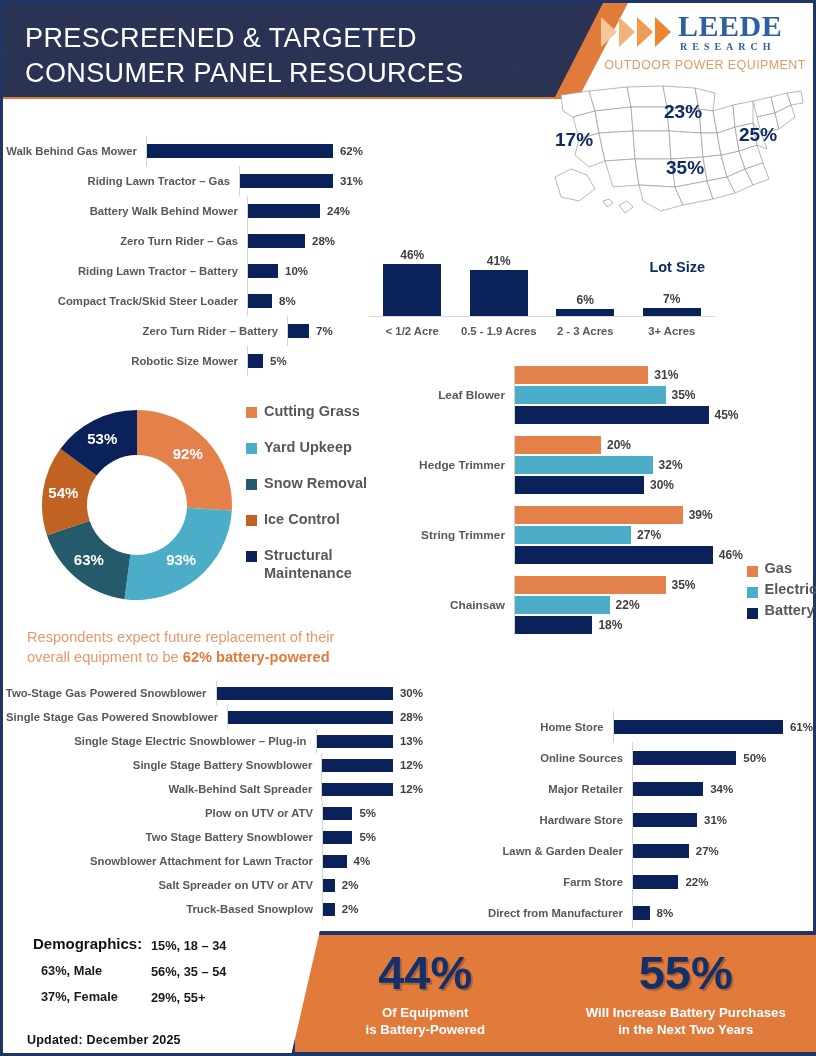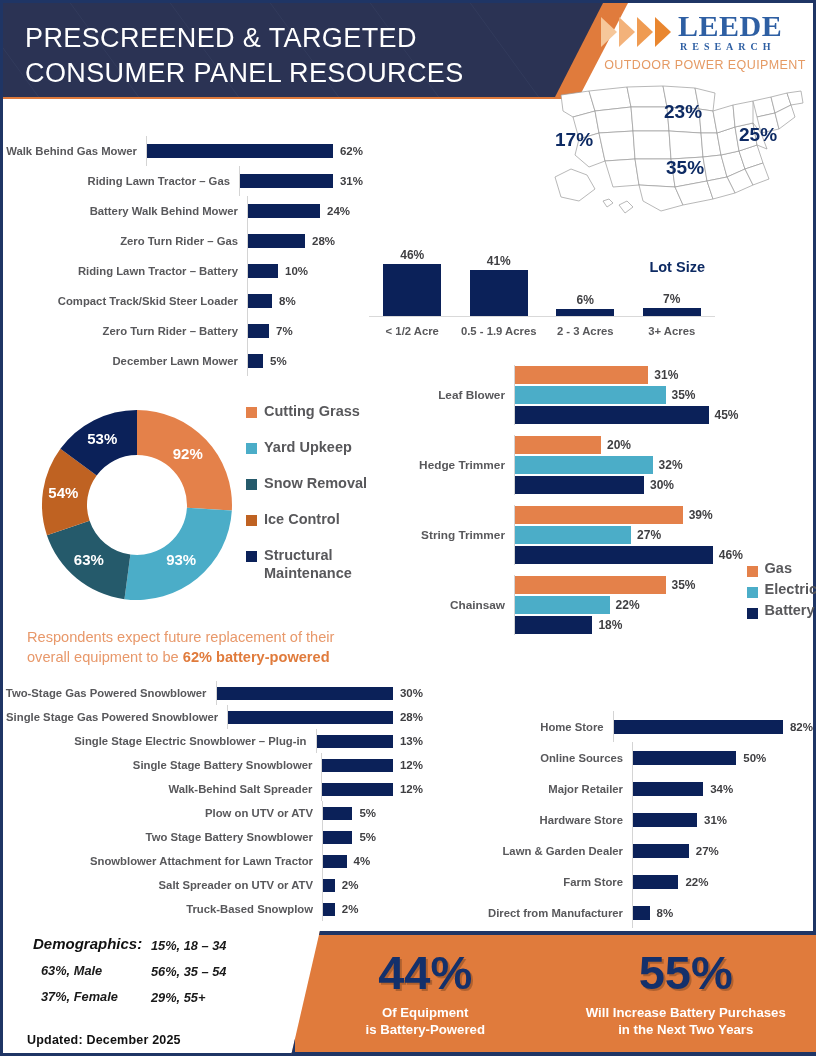--- a/index.html
+++ b/index.html
@@ -98,21 +98,21 @@
   .grp-legend .legend-tx{font-size:14.5px;}
 
   
   .callout{position:absolute;left:24px;top:624px;width:440px;
     font-size:14.6px;line-height:1.38;color:#E8986A;}
   .callout b{color:#E07B3C;font-weight:700;}
 
   
   .demo{position:absolute;left:30px;top:932px;width:260px;font-size:12.8px;font-weight:700;color:#1a1a1a;}
   .demo-title{font-size:15px;font-weight:700;color:#111;}
-  .demo-grid{display:flex;font-style:italic;}
+  .demo-grid{display:flex;}
   .demo-c1{width:118px;}
   .demo-c2{width:130px;}
   .demo-line{margin-top:11px;white-space:nowrap;}
   .updated{position:absolute;left:24px;top:1030px;font-size:12.5px;font-weight:700;color:#111;letter-spacing:.2px;}
 
   .stats-band{
     position:absolute;left:288px;top:928px;width:525px;height:125px;
     background:#E07B3C;border:4px solid #1F3565;border-right:none;box-sizing:border-box;
     clip-path:polygon(5.5% 0, 100% 0, 100% 100%, 0 100%);
     display:flex;align-items:center;z-index:4;
@@ -252,28 +252,28 @@
         </div>
       </div>
       <div class="hbar-row" style="height: 30px;">
         <div class="hbar-label" style="width: 235px;">Compact Track/Skid Steer Loader</div>
         <div class="hbar-track">
           <div class="hbar-fill" style="width: 24px; background: rgb(11, 33, 89); height: 14px;"></div>
           <div class="hbar-val">8%</div>
         </div>
       </div>
       <div class="hbar-row" style="height: 30px;">
-        <div class="hbar-label" style="width: 235px;">Zero Turn Rider – Battery</div>
+        <div class="hbar-label" style="width: 235px; padding-left: 40px;">Zero Turn Rider – Battery</div>
         <div class="hbar-track">
           <div class="hbar-fill" style="width: 21px; background: rgb(11, 33, 89); height: 14px;"></div>
           <div class="hbar-val">7%</div>
         </div>
       </div>
       <div class="hbar-row" style="height: 30px;">
-        <div class="hbar-label" style="width: 235px;">December Lawn Mower</div>
+        <div class="hbar-label" style="width: 235px;">Robotic Size Mower</div>
         <div class="hbar-track">
           <div class="hbar-fill" style="width: 15px; background: rgb(11, 33, 89); height: 14px;"></div>
           <div class="hbar-val">5%</div>
         </div>
       </div>
     </div>
 
   <div class="lot-wrap">
     <div class="lot-title">Lot Size</div>
     <div class="lot-cols" id="lot-cols">
@@ -519,21 +519,21 @@
           <div class="hbar-val">2%</div>
         </div>
       </div>
     </div>
 
   <div class="hbar-chart" id="chart-channels" style="left:440px;top:708px;width:370px;">
       <div class="hbar-row" style="height: 31px;">
         <div class="hbar-label" style="width: 180px;">Home Store</div>
         <div class="hbar-track">
           <div class="hbar-fill" style="width: 169.348px; background: rgb(11, 33, 89); height: 14px;"></div>
-          <div class="hbar-val">82%</div>
+          <div class="hbar-val">61%</div>
         </div>
       </div>
       <div class="hbar-row" style="height: 31px;">
         <div class="hbar-label" style="width: 180px;">Online Sources</div>
         <div class="hbar-track">
           <div class="hbar-fill" style="width: 103.261px; background: rgb(11, 33, 89); height: 14px;"></div>
           <div class="hbar-val">50%</div>
         </div>
       </div>
       <div class="hbar-row" style="height: 31px;">

